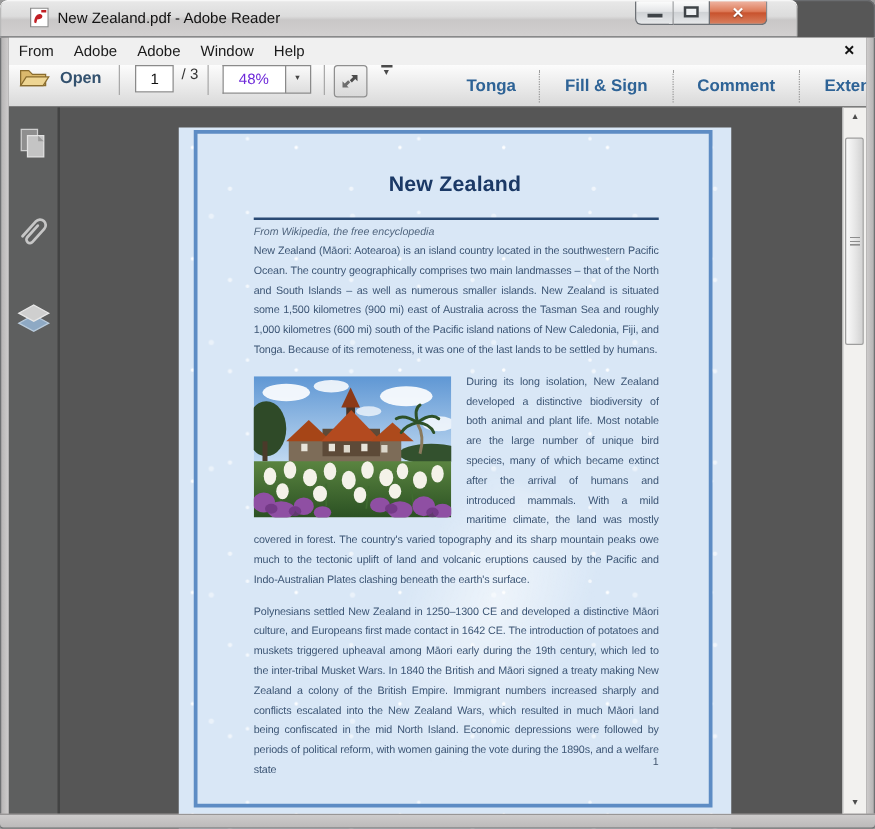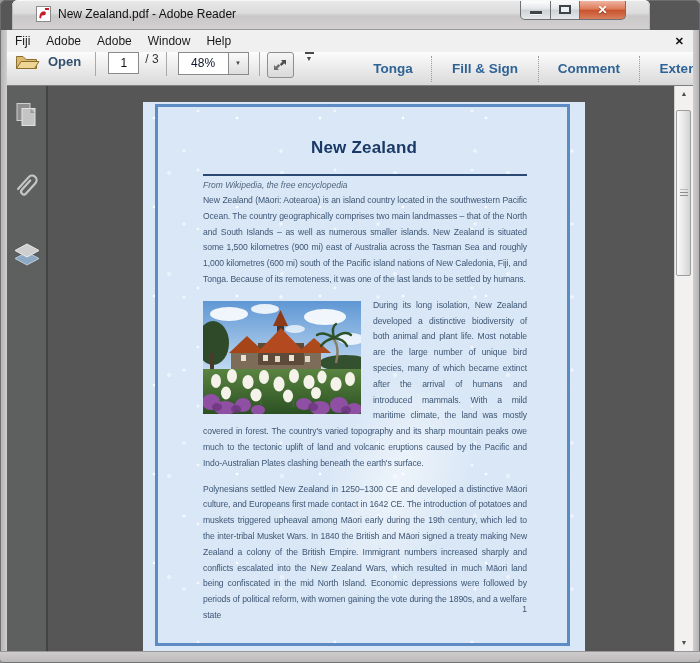--- a/index.html
+++ b/index.html
@@ -4,21 +4,21 @@
 <style>
   html,body{margin:0;padding:0;background:#9a9a9a;}
   *{box-sizing:border-box;}
   #window{
     position:relative;width:700px;height:663px;overflow:hidden;
     font-family:"Liberation Sans",sans-serif;
     background:#575757;border-radius:6px 6px 3px 3px;
     box-shadow:inset 0 0 0 1px #6b6d70;
   }
   
-  .titlebar{position:absolute;top:0;left:12px;width:638px;height:30px;
+  .titlebar{position:absolute;top:0;left:0;width:638px;height:30px;
     background:linear-gradient(#e9e9e9,#dcdcdc 45%,#c9c7c7 55%,#d2d0d0);
     border-bottom:1px solid #97999b;border-radius:6px 6px 0 0;
     box-shadow:inset 0 1px 0 #f7f7f7, inset 1px 0 0 #b9b9b9, inset -1px 0 0 #b9b9b9;}
   .title-left{position:absolute;left:24px;top:6px;display:flex;align-items:center;gap:7px;}
   .pdficon{width:15px;height:16px;}
   .wtitle{font-size:12px;color:#111;white-space:nowrap;}
   .winbtns{position:absolute;top:1px;right:24px;display:flex;}
   .winbtn{height:19px;border:1px solid #6d7176;border-top:none;position:relative;
     background:linear-gradient(#fdfdfd,#e3e5e7 45%,#cfd2d5 50%,#e6e8ea);}
   .winbtn.min{width:31px;border-radius:0 0 0 5px;}
@@ -40,21 +40,21 @@
     background:linear-gradient(#fcfcfc,#e9e9e9 55%,#d9d9d9);
     border-bottom:1px solid #7e7e7e;display:flex;align-items:flex-start;}
   .tb-sep{width:1px;height:24px;background:#a9a9a9;margin:0 7px;}
   .openwrap{display:flex;align-items:center;gap:8px;margin-left:8px;}
   .open-label{font-size:13px;font-weight:bold;color:#33516e;}
   .pagebox{width:31px;height:22px;background:#fff;border:1px solid #8a8a8a;
     font-size:12px;text-align:center;color:#111;font-family:"Liberation Sans",sans-serif;padding:0;}
   .page-total{font-size:12px;color:#333;margin-left:6px;}
   .zoomwrap{display:flex;align-items:stretch;height:23px;}
   .zoombox{width:50px;background:#fff;border:1px solid #8a8a8a;border-right:none;
-    font-size:12px;color:#0f172a;text-align:center;line-height:21px;}
+    font-size:12px;color:#6d28d9;text-align:center;line-height:21px;}
   .zoomdrop{width:21px;border:1px solid #8a8a8a;background:linear-gradient(#fafafa,#dedede);
     text-align:center;font-size:6px;color:#444;line-height:21px;}
   .fitbtn{width:27px;height:26px;border:1px solid #8f8f8f;border-radius:3px;
     background:linear-gradient(#f6f6f6,#d9d9d9);display:flex;align-items:center;justify-content:center;}
   .overflow{margin-left:11px;font-size:7px;color:#4a4a4a;text-align:center;line-height:5px;}
   .overflow .bar{display:block;width:9px;height:2px;background:#4a4a4a;margin:0 auto 2px;}
   .tabs{position:absolute;left:348px;top:0;height:33px;display:flex;align-items:center;}
   .tab{font-size:13.5px;font-weight:bold;color:#2e6396;text-align:center;white-space:nowrap;}
   .tab.t0{width:76px;} .tab.t1{width:106px;} .tab.t2{width:100px;} .tab.t3{width:100px;}
   .dotsep{width:1px;height:26px;border-left:1px dotted #9a9a9a;}
@@ -129,21 +129,21 @@
           <span class="minbar"></span>
         </div>
       <div class="winbtn max">
           <span class="maxbox"></span>
         </div>
       <div class="winbtn close"><span>✕</span></div>
     </div>
   </div>
 
   <div class="menubar">
-    <span class="menu-item">Fiji</span>
+    <span class="menu-item">From</span>
     <span class="menu-item">Adobe</span>
     <span class="menu-item">Adobe</span>
     <span class="menu-item">Window</span>
     <span class="menu-item">Help</span>
     <span class="menubar-close">✕</span>
   </div>
 
   <div class="toolbar">
     <div class="openwrap">
       <svg width="25" height="19" viewBox="0 0 25 19">

